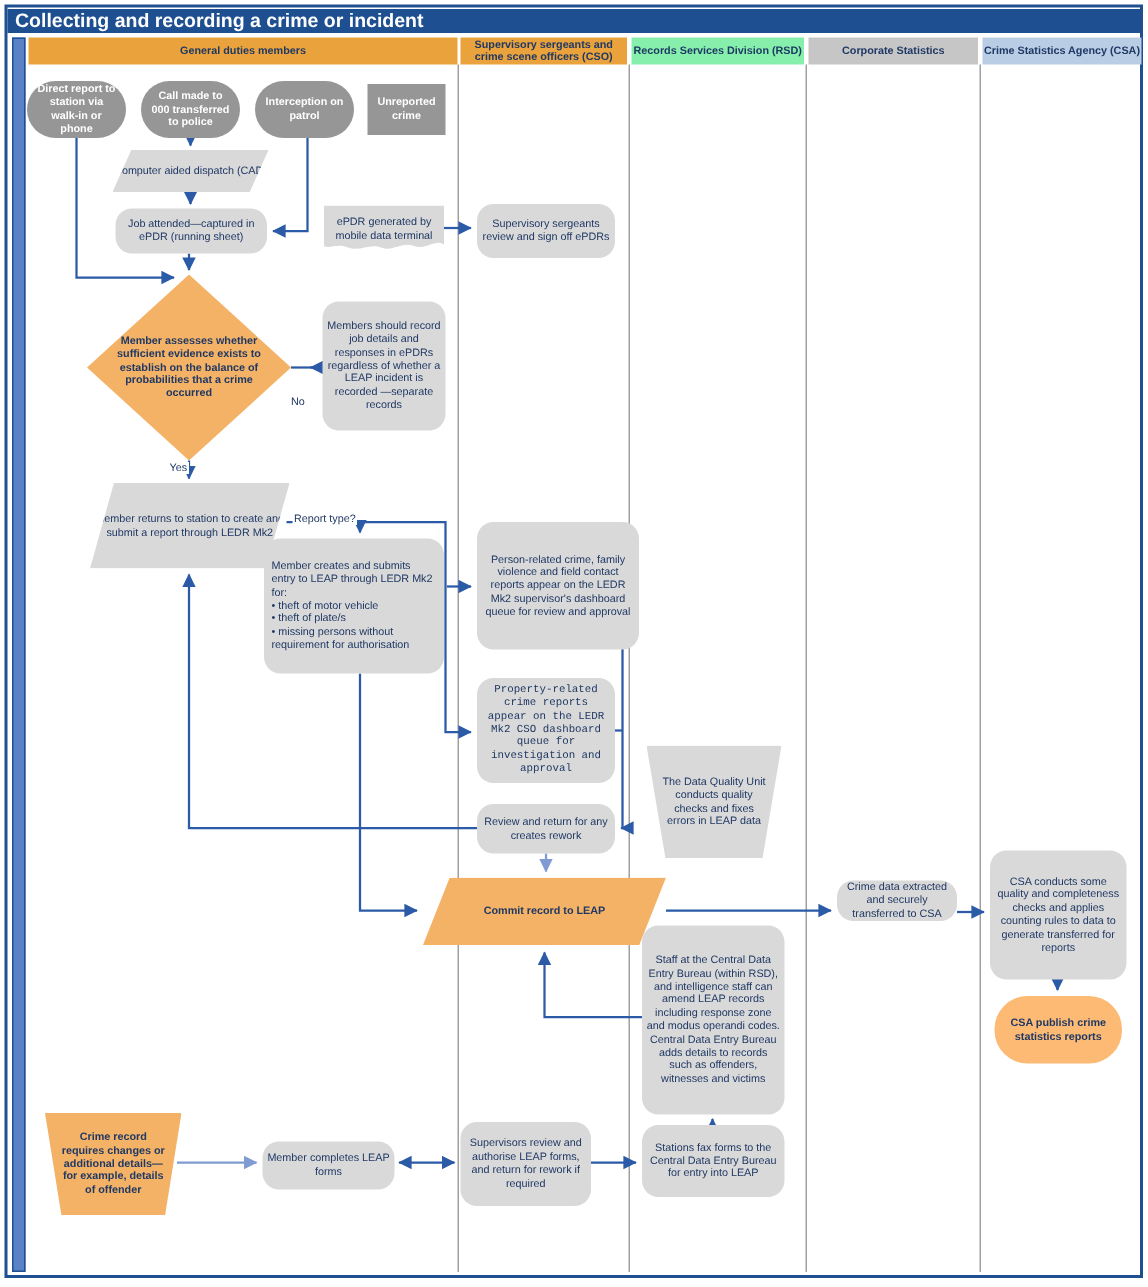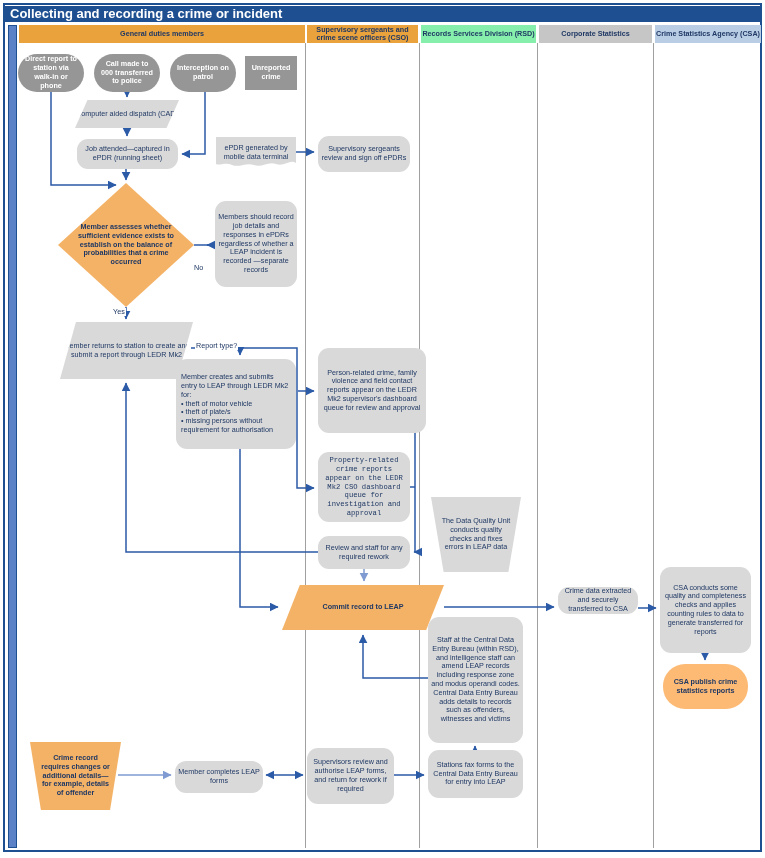--- a/index.html
+++ b/index.html
@@ -114,21 +114,21 @@
   <div class="node graybox bullets" style="left:176px;top:359px;width:120px;height:90px;">Member creates and submits entry to LEAP through LEDR Mk2 for:
 • theft of motor vehicle
 • theft of plate/s
 • missing persons without requirement for authorisation</div>
   <div class="node trap-o" style="left:30px;top:742px;width:91px;height:68px;">Crime record requires changes or additional details—for example, details of offender</div>
   <div class="node graybox" style="left:175px;top:761px;width:88px;height:32px;">Member completes LEAP forms</div>
 
   <div class="node graybox" style="left:318px;top:136px;width:92px;height:36px;">Supervisory sergeants review and sign off ePDRs</div>
   <div class="node graybox" style="left:318px;top:348px;width:108px;height:85px;">Person-related crime, family violence and field contact reports appear on the LEDR Mk2 supervisor's dashboard queue for review and approval</div>
   <div class="node graybox" style="left:318px;top:452px;width:92px;height:70px;font-family:Liberation Mono, monospace;">Property-related crime reports appear on the LEDR Mk2 CSO dashboard queue for investigation and approval</div>
-  <div class="node graybox" style="left:318px;top:536px;width:92px;height:33px;">Review and staff for any required rework</div>
+  <div class="node graybox" style="left:318px;top:536px;width:92px;height:33px;">Review and return for any creates rework</div>
   <div class="node para-o" style="left:282px;top:585px;width:162px;height:45px;">Commit record to LEAP</div>
   <div class="node graybox" style="left:307px;top:748px;width:87px;height:56px;">Supervisors review and authorise LEAP forms, and return for rework if required</div>
 
   <div class="node trap" style="left:431px;top:497px;width:90px;height:75px;">The Data Quality Unit conducts quality checks and fixes errors in LEAP data</div>
   <div class="node graybox" style="left:428px;top:617px;width:95px;height:126px;">Staff at the Central Data Entry Bureau (within RSD), and intelligence staff can amend LEAP records including response zone and modus operandi codes. Central Data Entry Bureau adds details to records such as offenders, witnesses and victims</div>
   <div class="node graybox" style="left:428px;top:750px;width:95px;height:48px;">Stations fax forms to the Central Data Entry Bureau for entry into LEAP</div>
 
   <div class="node graybox" style="left:558px;top:587px;width:80px;height:27px;">Crime data extracted and securely transferred to CSA</div>
 
   <div class="node graybox" style="left:660px;top:567px;width:91px;height:86px;">CSA conducts some quality and completeness checks and applies counting rules to data to generate transferred for reports</div>

